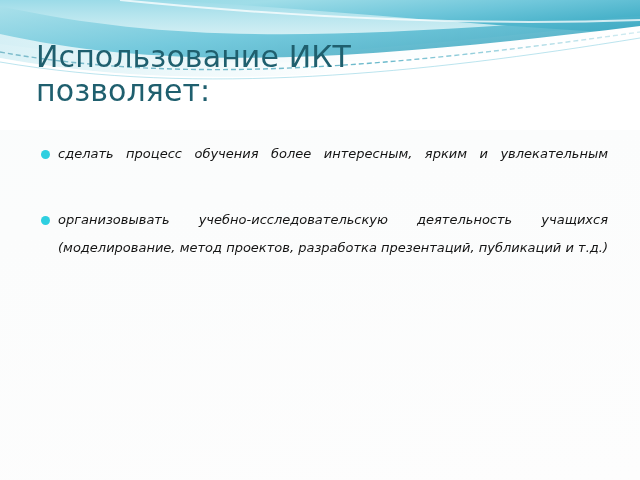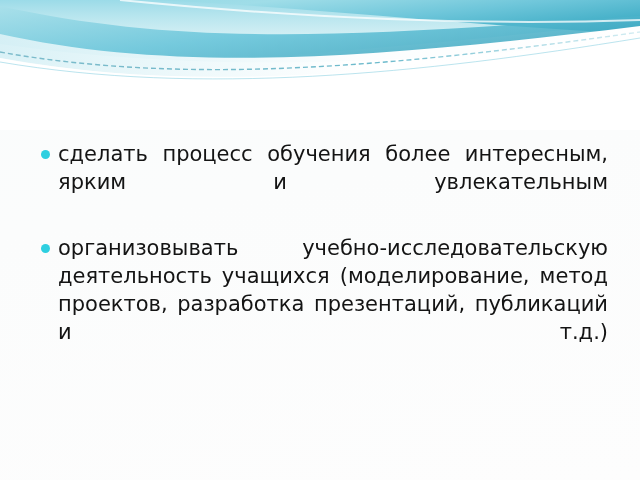--- a/index.html
+++ b/index.html
@@ -56,24 +56,25 @@
     width: 572px;
     margin: 0;
     padding: 0;
     list-style: none;
   }
   .bullet-item {
     position: relative;
     padding-left: 22px;
     margin-bottom: 10px;
     color: #141414;
-    font-size: 21px;
+    font-size: 13px;
     line-height: 28px;
     text-align: justify;
     text-justify: inter-word;
+    font-style: italic;
   }
   .bullet-item:last-child {
     margin-bottom: 0;
   }
   .bullet-marker {
     position: absolute;
     left: 5px;
     top: 10px;
     width: 9px;
     height: 9px;
@@ -134,20 +135,24 @@
     <path d="M0,34 C180,74 380,58 640,26 L640,42 C400,80 190,92 0,58 Z" fill="url(#gradC)"></path>
 
     <path d="M0,58 C200,96 420,70 640,38 L640,130 L0,130 Z" fill="#ffffff" opacity="0.96"></path>
 
     <path d="M0,52 C190,86 400,66 640,32" fill="none" stroke="url(#gradThin)" stroke-width="1.4" stroke-dasharray="5 3"></path>
     <path d="M0,62 C200,96 420,74 640,38" fill="none" stroke="#8ed2e2" stroke-width="1" opacity="0.6"></path>
 
     <path d="M120,0 C300,18 470,26 640,20" fill="none" stroke="#ffffff" stroke-width="2" opacity="0.75"></path>
   </svg>
 
+  <div id="title-block">
+    <div class="title-line">Использование ИКТ</div>
+    <div class="title-line">позволяет:</div>
+  </div>
 
   <ul id="body-list">
     <li class="bullet-item">
       <span class="bullet-marker"></span>
       <span class="bullet-text">сделать процесс обучения более интересным, ярким и увлекательным</span>
     </li>
     <li class="bullet-item">
       <span class="bullet-marker"></span>
       <span class="bullet-text">организовывать учебно-исследовательскую деятельность учащихся (моделирование, метод проектов, разработка презентаций, публикаций и т.д.)</span>
     </li>

